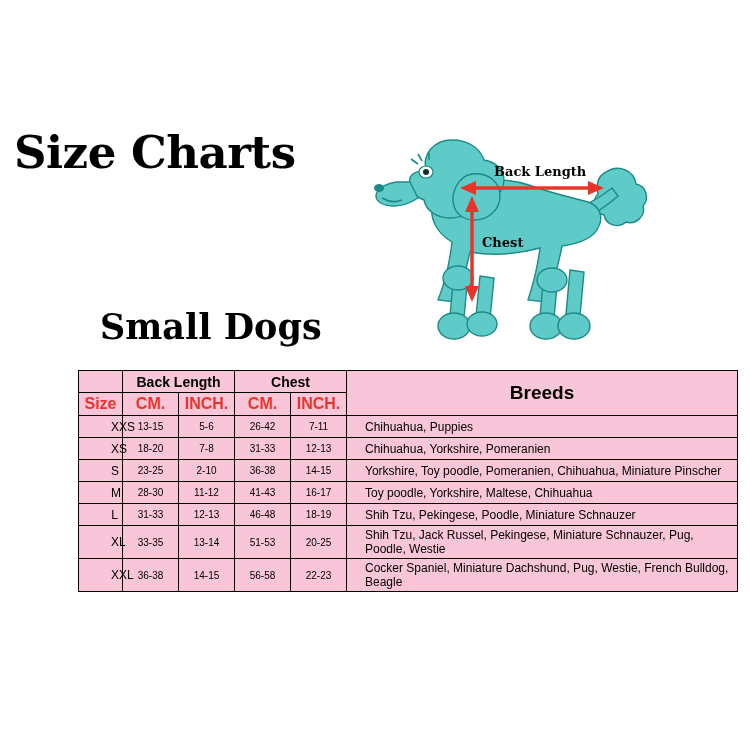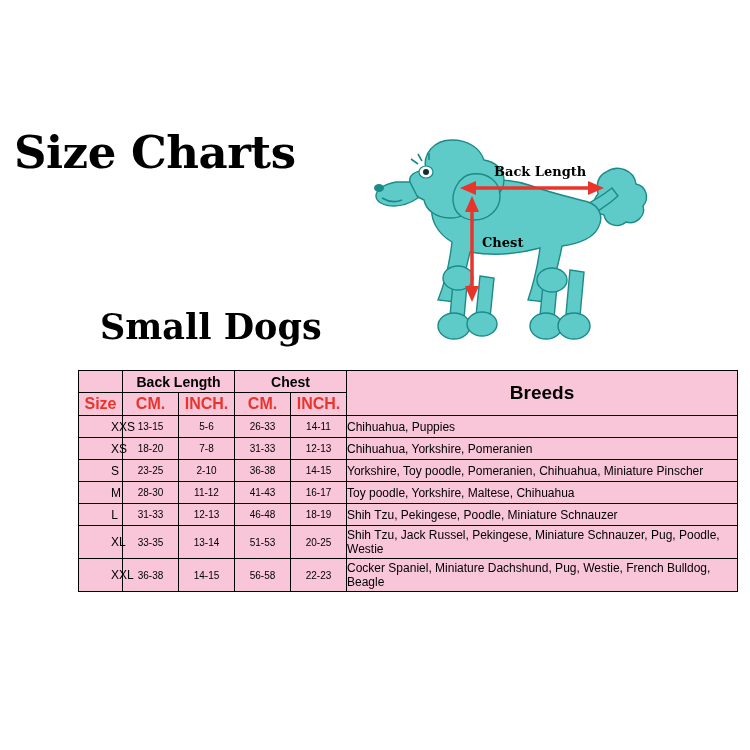--- a/index.html
+++ b/index.html
@@ -107,21 +107,21 @@
     font-size: 19px;
     margin-top: 32px;
   }
   .chart-table .size-cell {
     font-weight: normal;
     font-size: 12px;
     padding-left: 32px;
   }
   .chart-table .breed-cell {
     text-align: left;
-    padding-left: 0;
+    padding-left: 18px;
     font-size: 12px;
   }
   .col-size { width: 44px; }
   .col-num  { width: 56px; }
   .col-breeds { width: auto; }
 </style>
 </head>
 <body>
 
 <div class="page">
@@ -207,22 +207,22 @@
         <th class="subhdr">INCH.</th>
         <th class="subhdr">CM.</th>
         <th class="subhdr">INCH.</th>
       </tr>
     </thead>
     <tbody>
       <tr>
         <td class="size-cell">XXS</td>
         <td>13-15</td>
         <td>5-6</td>
-        <td>26-33</td>
-        <td>14-11</td>
+        <td>26-42</td>
+        <td>7-11</td>
         <td class="breed-cell">Chihuahua, Puppies</td>
       </tr>
       <tr>
         <td class="size-cell">XS</td>
         <td>18-20</td>
         <td>7-8</td>
         <td>31-33</td>
         <td>12-13</td>
         <td class="breed-cell">Chihuahua, Yorkshire, Pomeranien</td>
       </tr>

